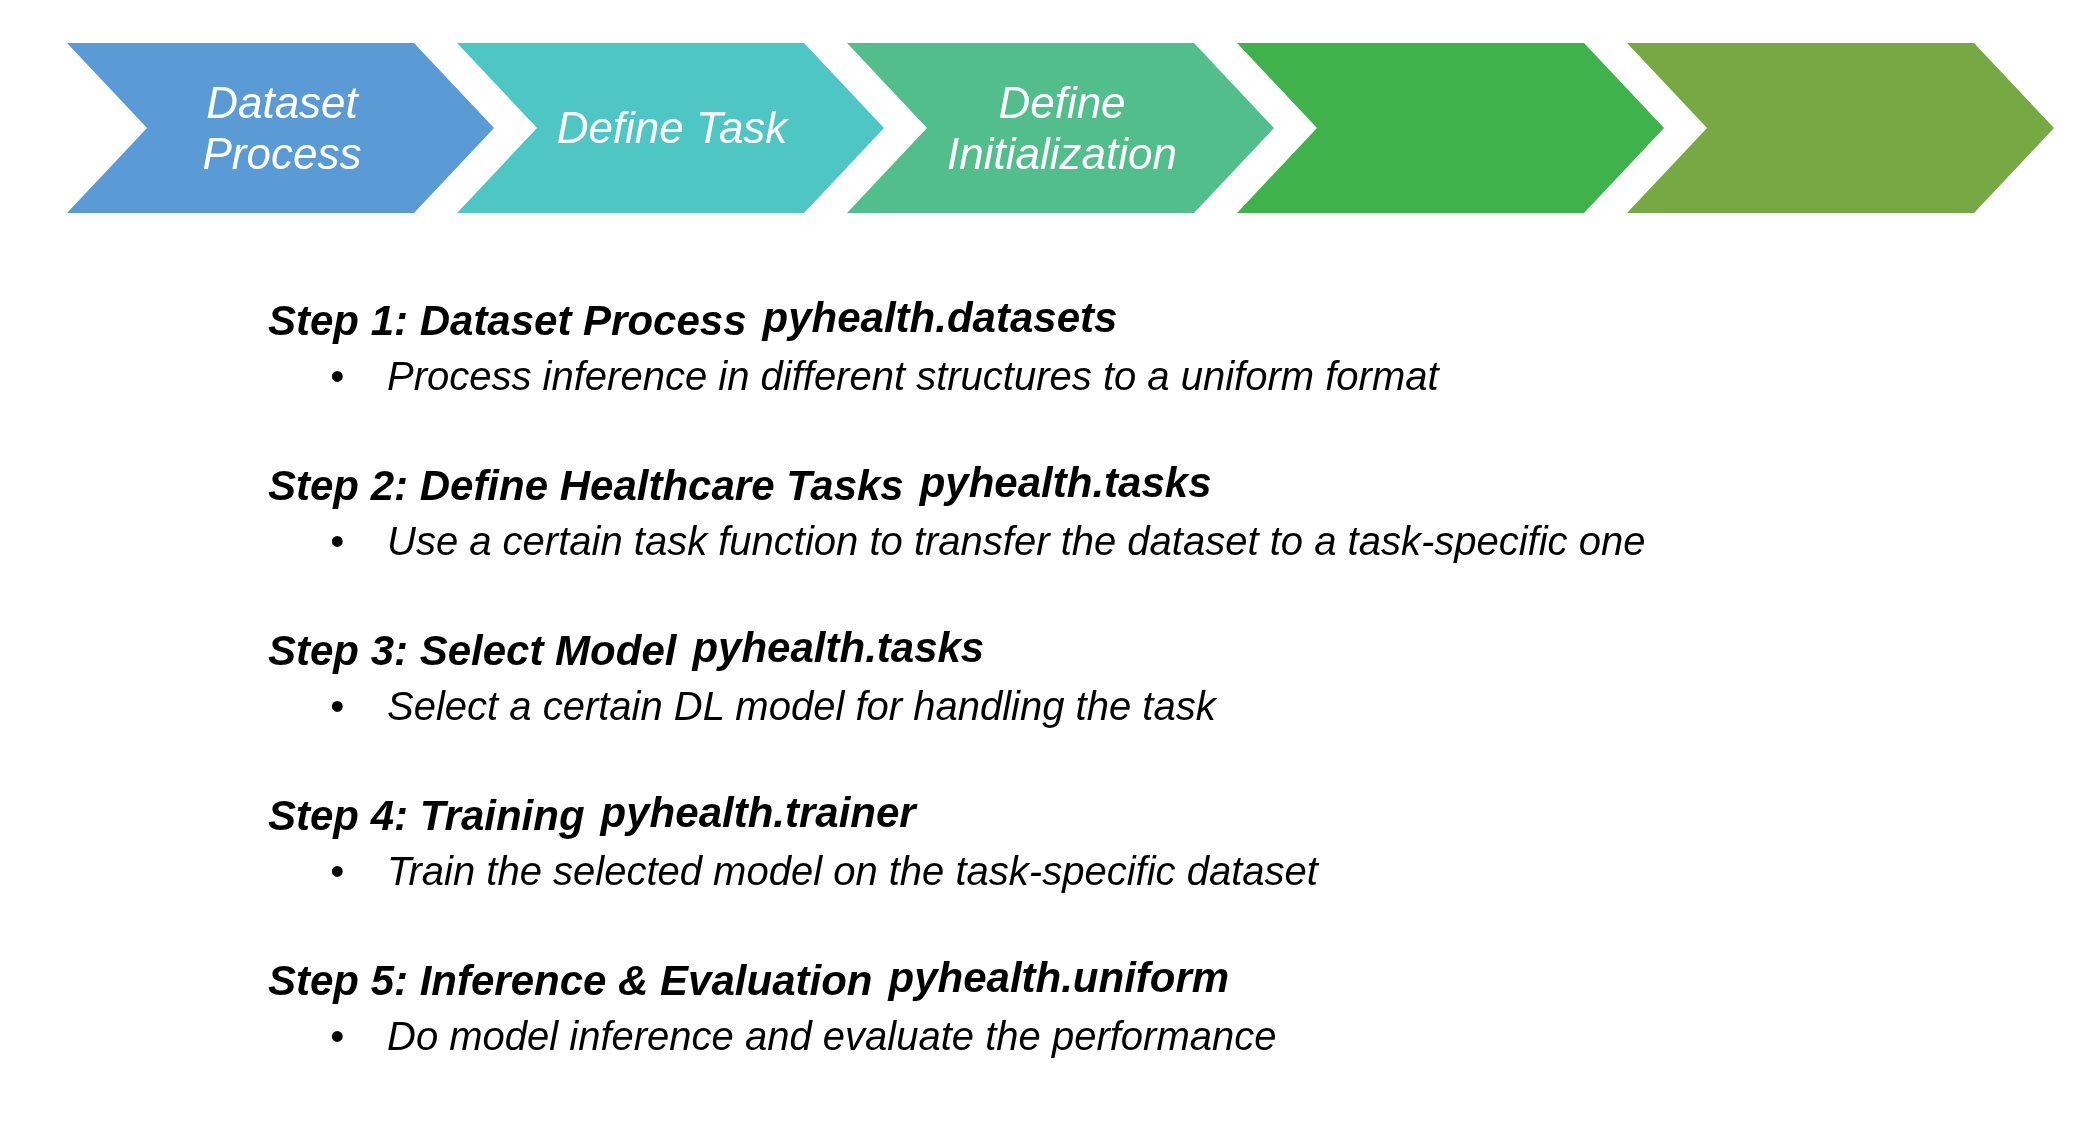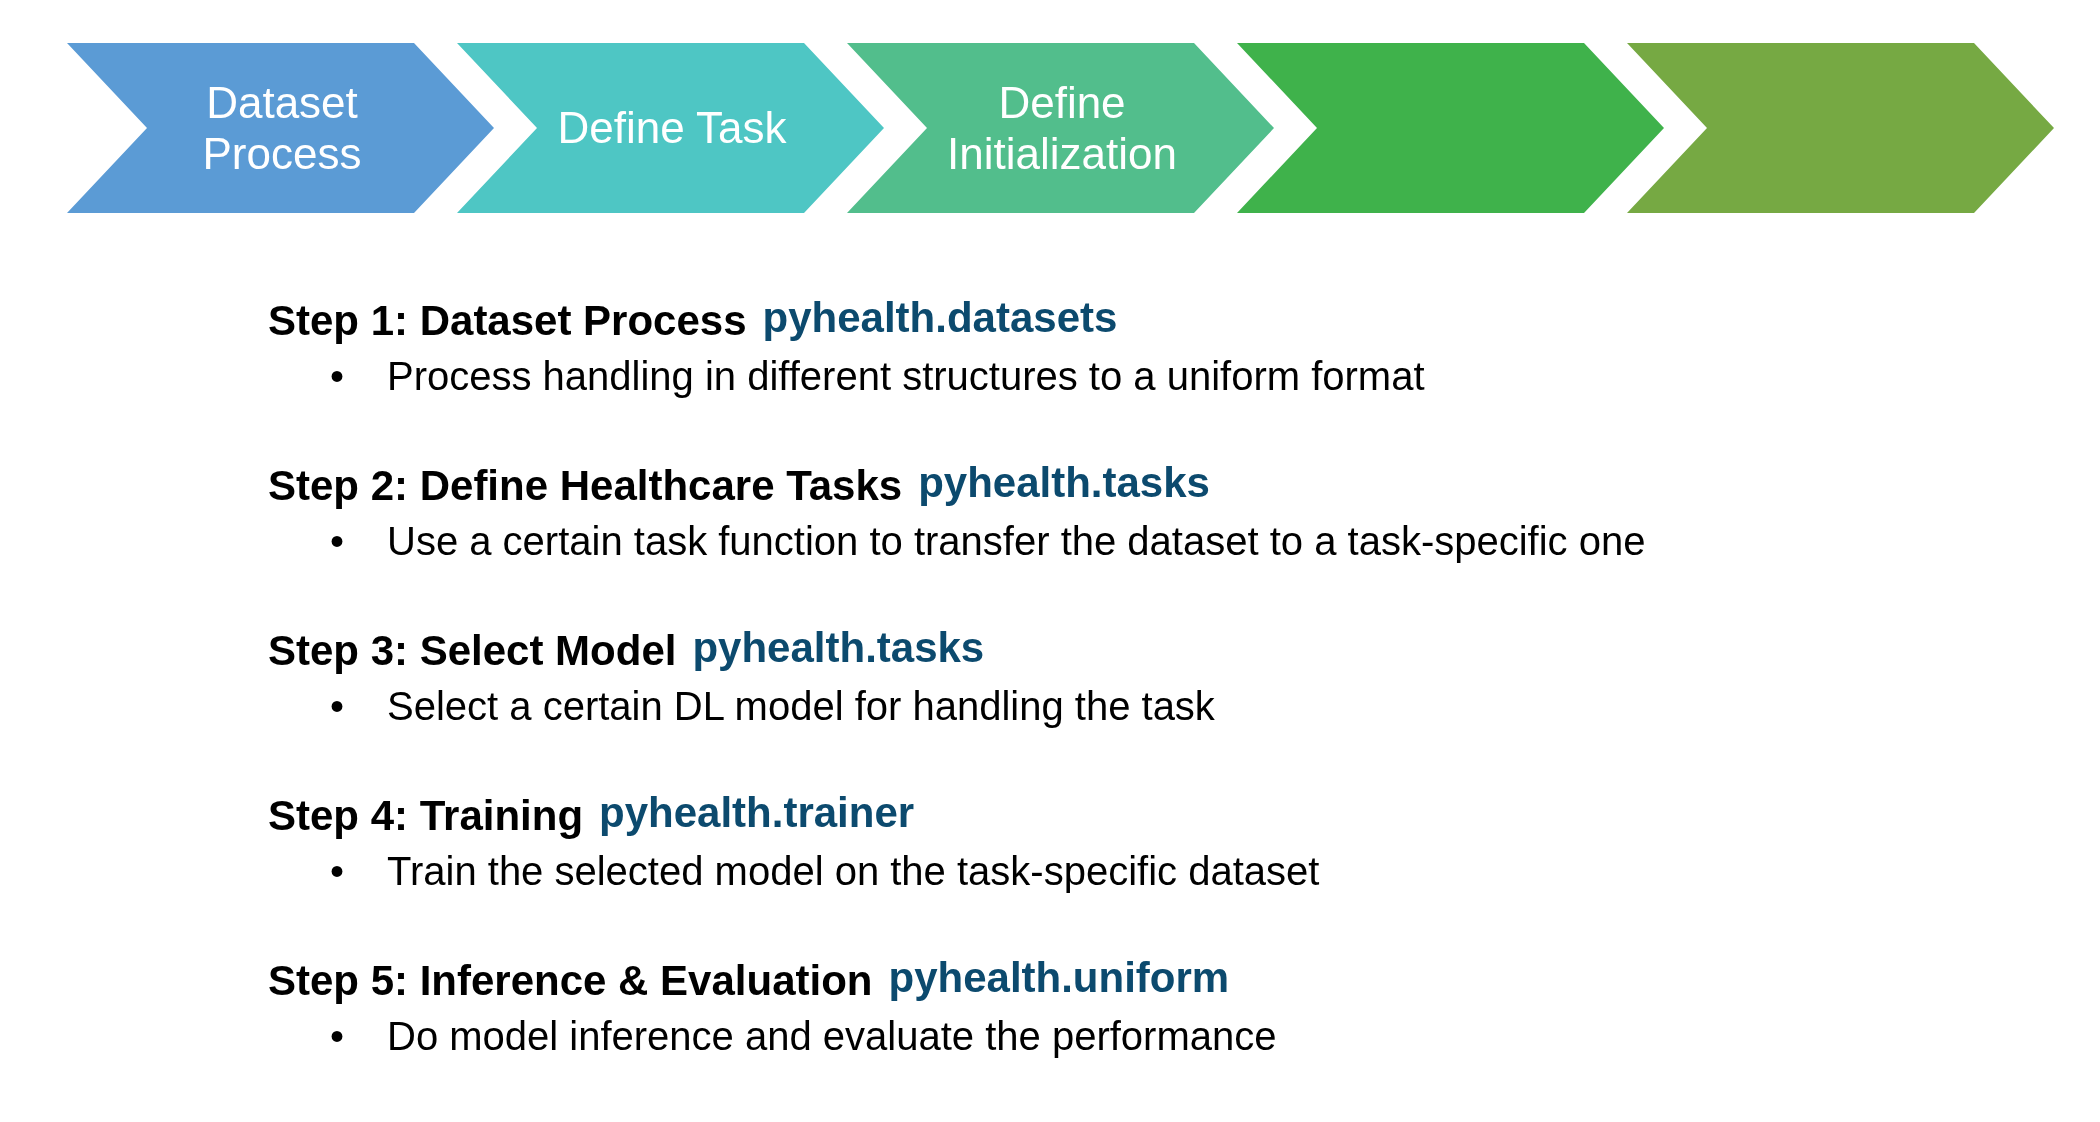--- a/index.html
+++ b/index.html
@@ -7,20 +7,21 @@
     padding: 0;
     background: #ffffff;
     font-family: "Liberation Sans", sans-serif;
   }
   .canvas {
     position: relative;
     width: 2100px;
     height: 1122px;
     background: #ffffff;
     overflow: hidden;
+    font-style: italic;
   }
 
   
   .chevron-svg {
     position: absolute;
     left: 0;
     top: 0;
     width: 2100px;
     height: 256px;
     display: block;
@@ -55,21 +56,21 @@
   .step { margin: 0 0 59px 0; }
   .step h2 {
     margin: 0;
     font-size: 42px;
     line-height: 52px;
     font-weight: 700;
     color: #000000;
     white-space: nowrap;
   }
   .step .module {
-    color: #0c4a6e;
+    color: #000000;
     font-weight: 700;
     margin-left: 16px;
     position: relative;
     top: -3px;
   }
   .bullet {
     display: flex;
     margin-top: 4px;
     font-size: 40px;
     line-height: 50px;
@@ -100,21 +101,21 @@
   <div class="chev-label p0">Dataset Process</div>
   <div class="chev-label p1">Define Task</div>
   <div class="chev-label p2">Define Initialization</div>
 
   <div class="steps">
 
     <section class="step">
       <h2><span>Step 1: Dataset Process</span><span class="module">pyhealth.datasets</span></h2>
       <div class="bullet">
         <span class="dot">•</span>
-        <span class="text">Process handling in different structures to a uniform format</span>
+        <span class="text">Process inference in different structures to a uniform format</span>
       </div>
     </section>
 
     <section class="step">
       <h2><span>Step 2: Define Healthcare Tasks</span><span class="module">pyhealth.tasks</span></h2>
       <div class="bullet">
         <span class="dot">•</span>
         <span class="text">Use a certain task function to transfer the dataset to a task-specific one</span>
       </div>
     </section>

